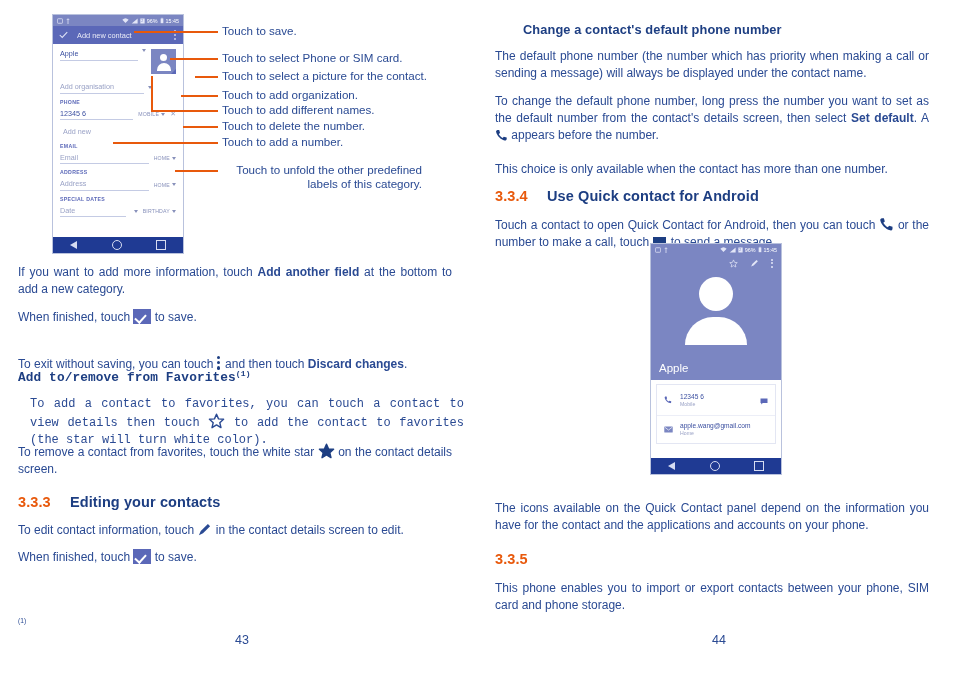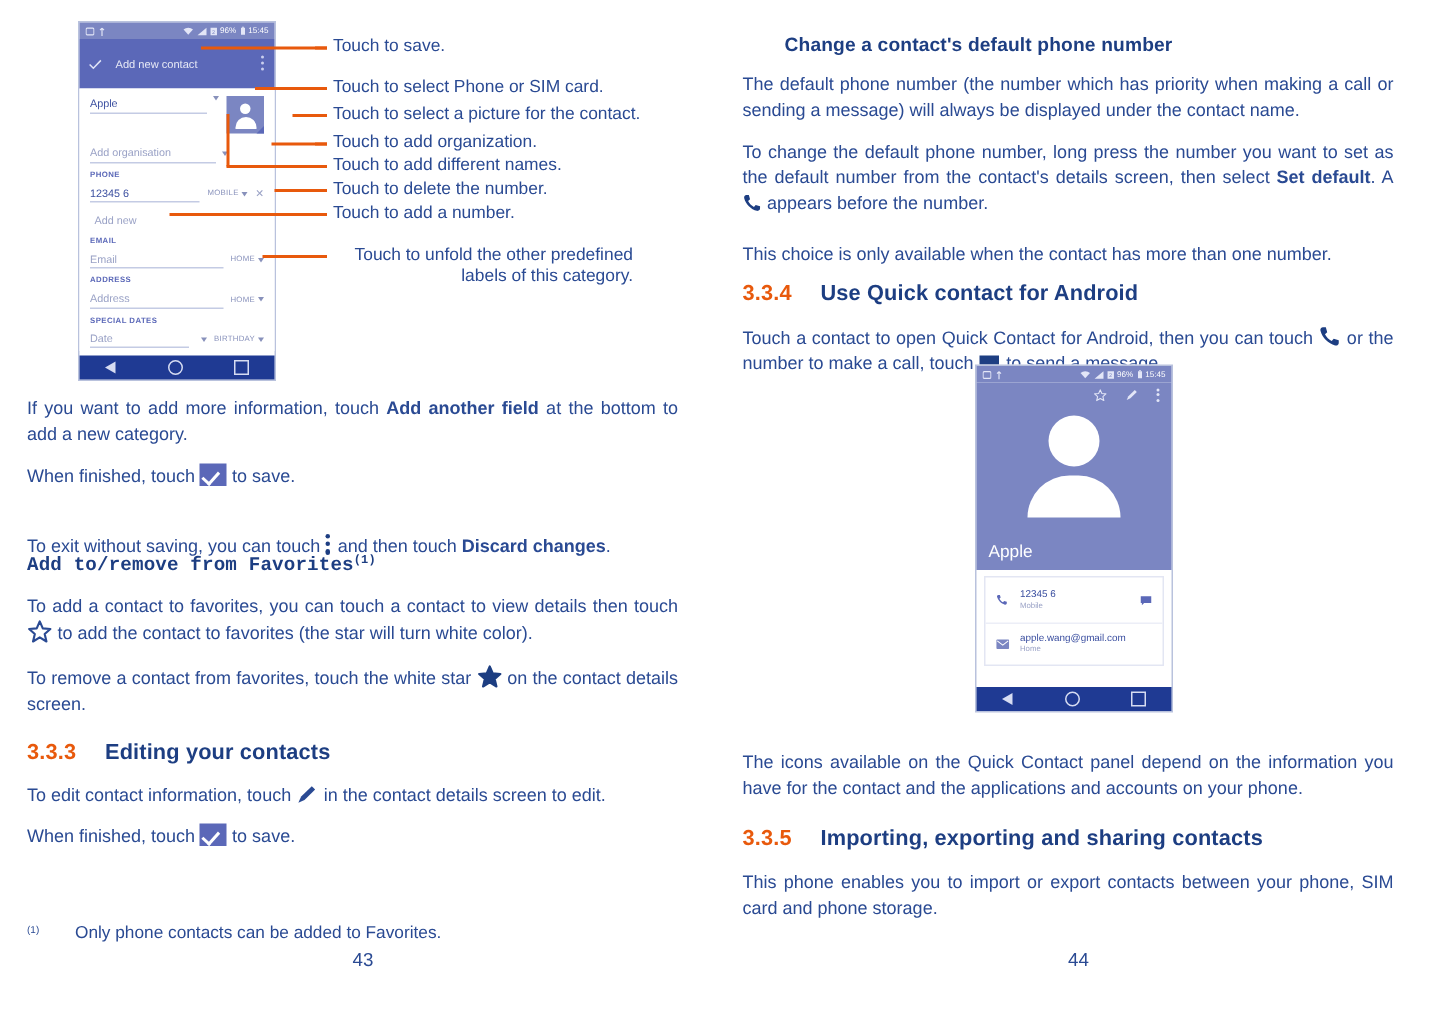--- a/index.html
+++ b/index.html
@@ -390,21 +390,21 @@
             </svg>
           <span>96%</span>
           <svg width="4" height="7" viewBox="0 0 6 9">
               <rect x="1" y="1.5" width="4" height="7" fill="#e3e6f7"></rect>
               <rect x="2" y="0.5" width="2" height="1" fill="#e3e6f7"></rect>
             </svg>
           <span>15:45</span>
         </span>
       </div>
 
-      <div class="appbar" style="height:33px;">
+      <div class="appbar" style="height:18px;">
         <svg width="9" height="8" viewBox="0 0 12 10">
             <path d="M1 5 L4.3 8.3 L11 1.3" stroke="#dfe3f7" stroke-width="1.4" fill="none"></path>
           </svg>
         <span class="title">Add new contact</span>
         <span style="margin-left:auto; position:relative; width:3px; height:11px;">
           <i style="position:absolute;left:0;top:0;width:2.2px;height:2.2px;border-radius:50%;background:#c9cfee;"></i>
           <i style="position:absolute;left:0;top:4px;width:2.2px;height:2.2px;border-radius:50%;background:#c9cfee;"></i>
           <i style="position:absolute;left:0;top:8px;width:2.2px;height:2.2px;border-radius:50%;background:#c9cfee;"></i>
         </span>
       </div>
@@ -500,42 +500,41 @@
     </div>
 
     <p class="body" style="position:absolute; top:264px; left:0; width:434px;"><span>If you want to add more information, touch </span><span class="b">Add another field</span><span> at the bottom to add a new category.</span></p>
 
     <p class="body nojust" style="position:absolute; top:309px; left:0; width:434px;"><span>When finished, touch </span><span class="ic ic-check"></span><span> to save.</span></p>
 
     <p class="body nojust" style="position:absolute; top:356px; left:0; width:440px;"><span>To exit without saving, you can touch </span><span class="ic ic-dots"><i></i><i></i><i></i></span><span> and then touch </span><span class="b">Discard changes</span><span>.</span></p>
 
     <h3 class="sub" style="position:absolute; top:369px; left:0;font-family:Liberation Mono, monospace;"><span>Add to/remove from Favorites</span><sup style="font-size:8px;">(1)</sup></h3>
 
-    <p class="body" style="position:absolute; top:396px; left:0; width:434px;"><span>To add a contact to favorites, you can touch a contact to view details then touch </span><svg class="ic ic-star" width="17" height="16" viewBox="0 0 20 19">
+    <p class="body" style="position:absolute; top:396px; left:12px; width:434px;font-family:Liberation Mono, monospace;"><span>To add a contact to favorites, you can touch a contact to view details then touch </span><svg class="ic ic-star" width="17" height="16" viewBox="0 0 20 19">
           <path d="M10 1.5 L12.4 7 L18.4 7.5 L13.9 11.5 L15.3 17.4 L10 14.2 L4.7 17.4 L6.1 11.5 L1.6 7.5 L7.6 7 Z" fill="none" stroke="#2a4a93" stroke-width="1.7" stroke-linejoin="round"></path>
         </svg><span> to add the contact to favorites (the star will turn white color).</span></p>
 
     <p class="body" style="position:absolute; top:443px; left:0; width:434px;"><span>To remove a contact from favorites, touch the white star </span><svg class="ic ic-starf" width="17" height="16" viewBox="0 0 20 19">
           <path d="M10 1.5 L12.4 7 L18.4 7.5 L13.9 11.5 L15.3 17.4 L10 14.2 L4.7 17.4 L6.1 11.5 L1.6 7.5 L7.6 7 Z" fill="#1d3e82" stroke="#1d3e82" stroke-width="1.7" stroke-linejoin="round"></path>
         </svg><span> on the contact details screen.</span></p>
 
     <h2 class="sect" style="position:absolute; top:494px; left:0;">
         <span class="num">3.3.3</span>
         <span>Editing your contacts</span>
       </h2>
 
     <p class="body nojust" style="position:absolute; top:522px; left:0; width:440px;"><span>To edit contact information, touch </span><svg class="ic ic-pencil" width="15" height="14" viewBox="0 0 16 15">
           <path d="M2 13 L4 8.6 L11.6 1.2 L14 3.6 L6.4 11 Z" fill="#2a4a93"></path>
         </svg><span> in the contact details screen to edit.</span></p>
 
     <p class="body nojust" style="position:absolute; top:549px; left:0; width:440px;"><span>When finished, touch </span><span class="ic ic-check"></span><span> to save.</span></p>
 
     <div class="footnote" style="position:absolute; top:616px; left:0; width:420px;">
       <span class="mark"><sup>(1)</sup></span>
-      <span>Only phone contacts can be added to Favorites.</span>
     </div>
 
     <div class="pagenum">43</div>
   </div>
 
   <div class="col col-right">
 
     <h3 class="sub" style="position:absolute; top:22px; left:4px;margin-left:24px;">Change a contact's default phone number</h3>
 
     <p class="body" style="position:absolute; top:48px; left:0; width:434px;">The default phone number (the number which has priority when making a call or sending a message) will always be displayed under the contact name.</p>
@@ -644,21 +643,20 @@
         <span class="nav-back"></span>
         <span class="nav-home"></span>
         <span class="nav-recent"></span>
       </div>
     </div>
 
     <p class="body" style="position:absolute; top:500px; left:0; width:434px;">The icons available on the Quick Contact panel depend on the information you have for the contact and the applications and accounts on your phone.</p>
 
     <h2 class="sect" style="position:absolute; top:551px; left:0;">
         <span class="num">3.3.5</span>
-        <span>Importing, exporting and sharing contacts</span>
       </h2>
 
     <p class="body" style="position:absolute; top:580px; left:0; width:434px;">This phone enables you to import or export contacts between your phone, SIM card and phone storage.</p>
 
     <div class="pagenum">44</div>
   </div>
 
 </div>
 
 </body></html>

